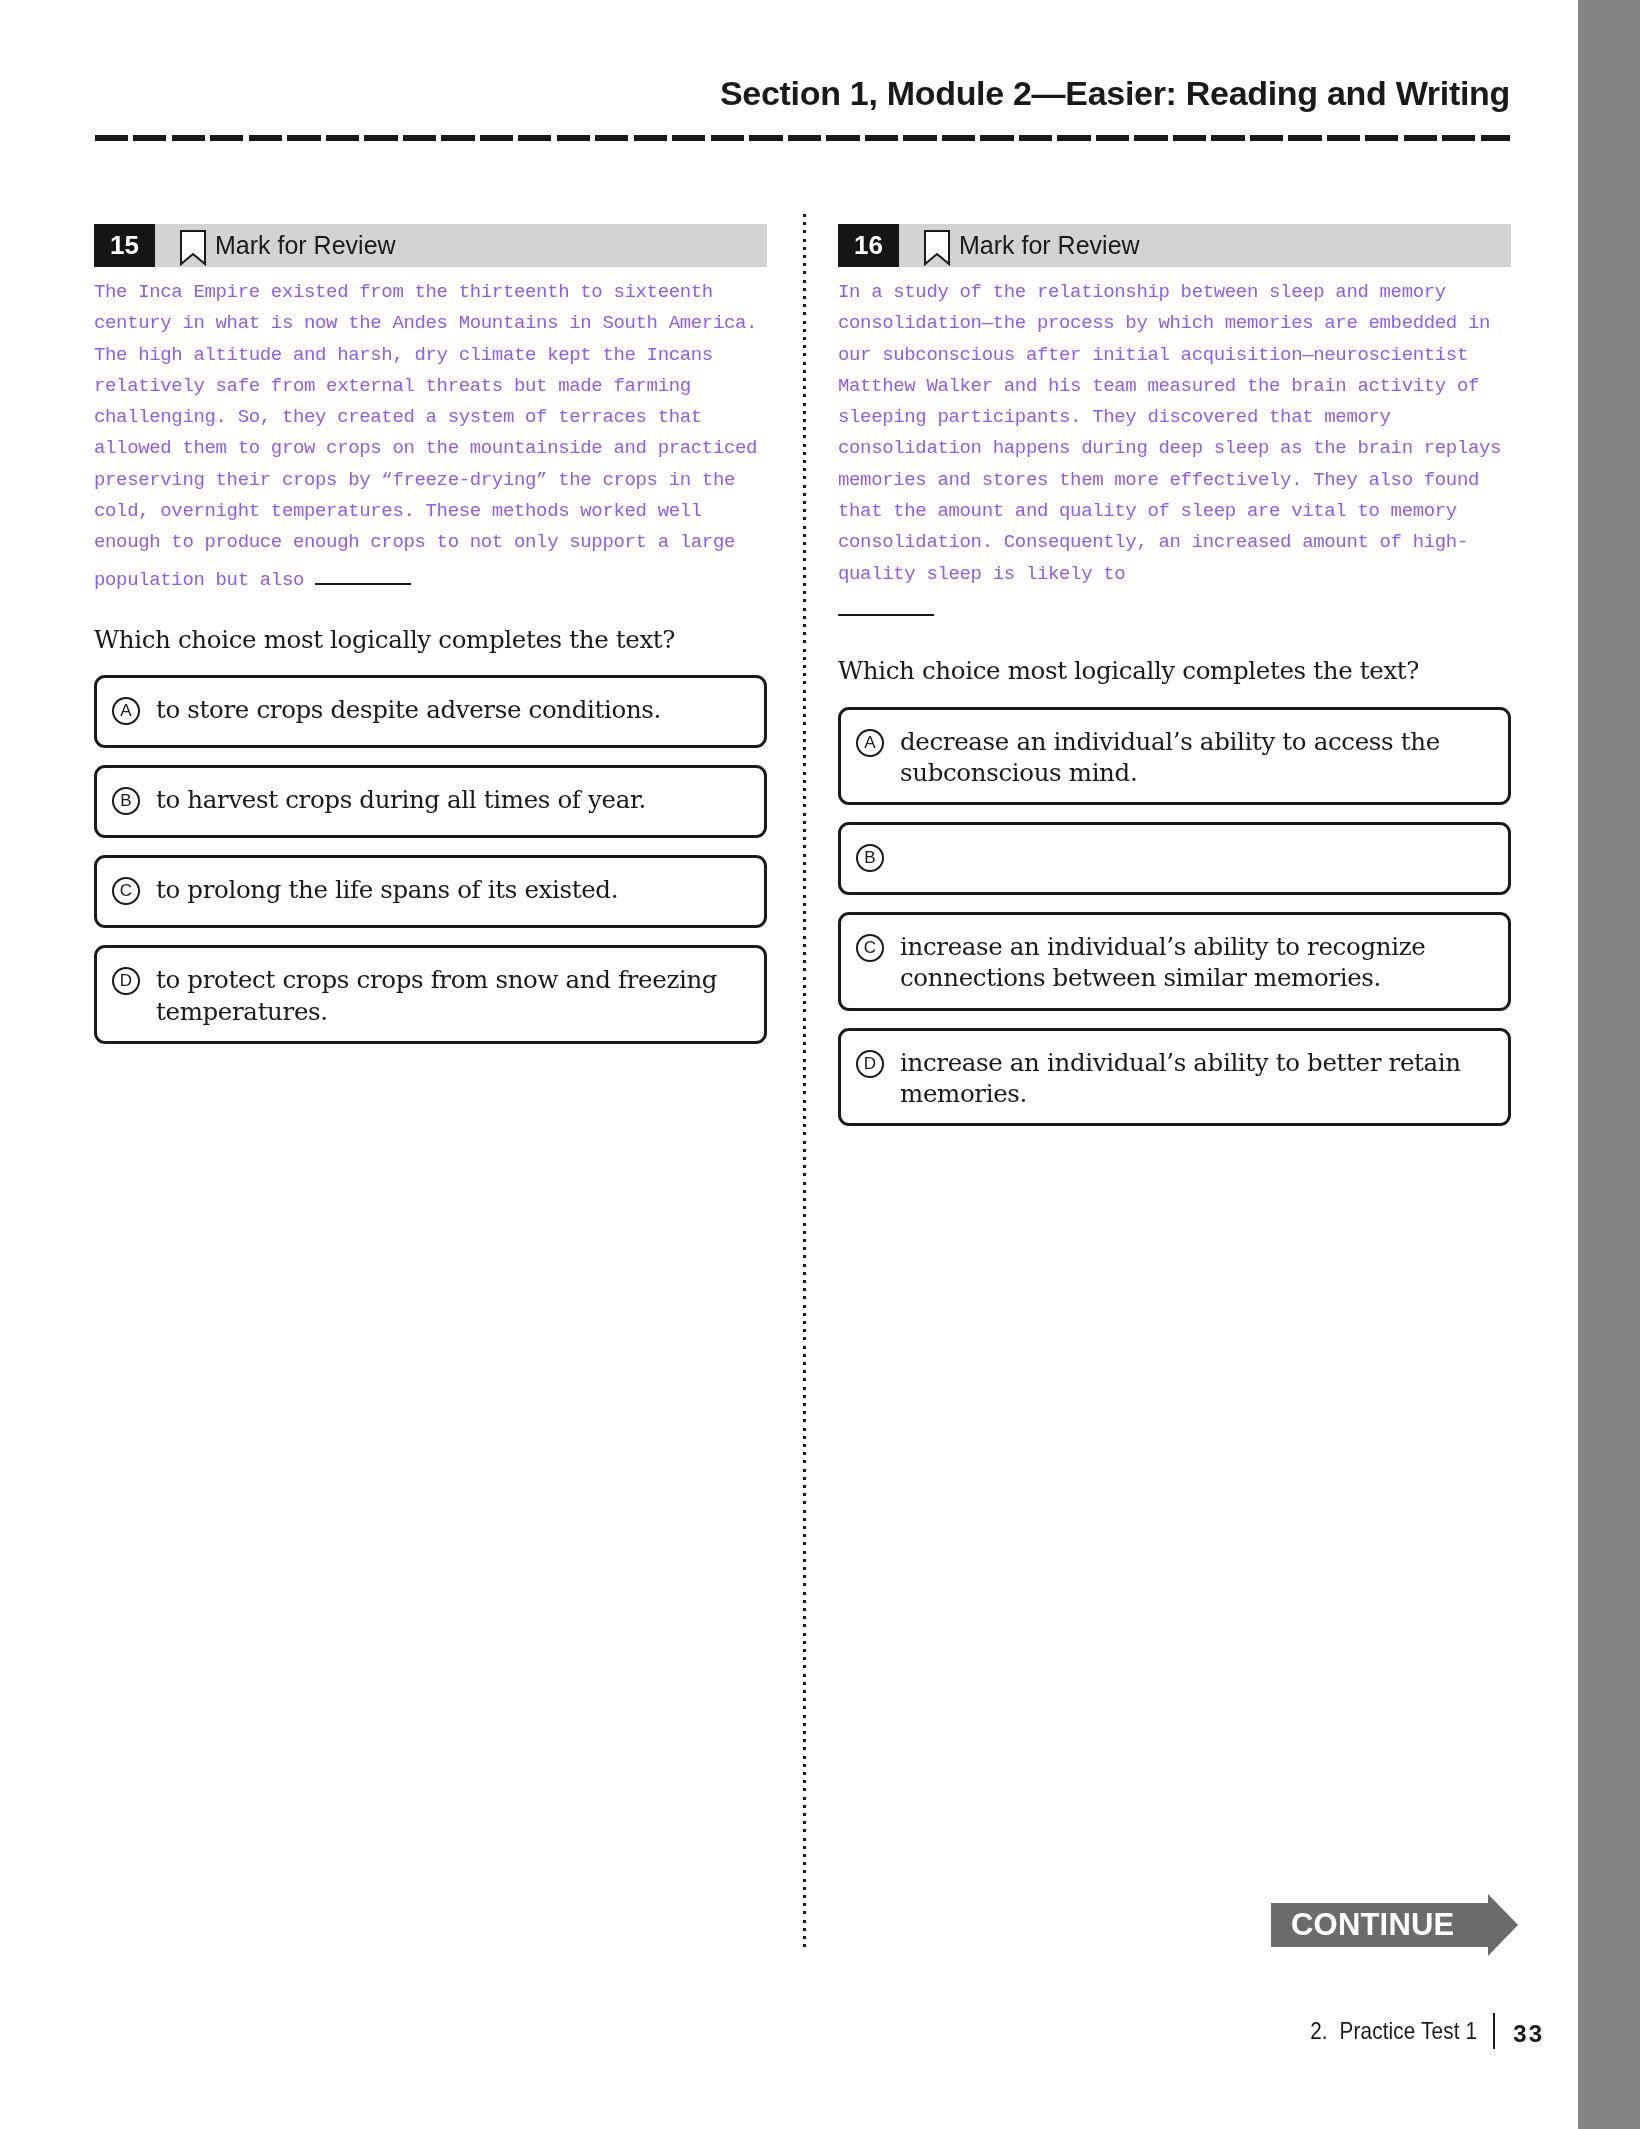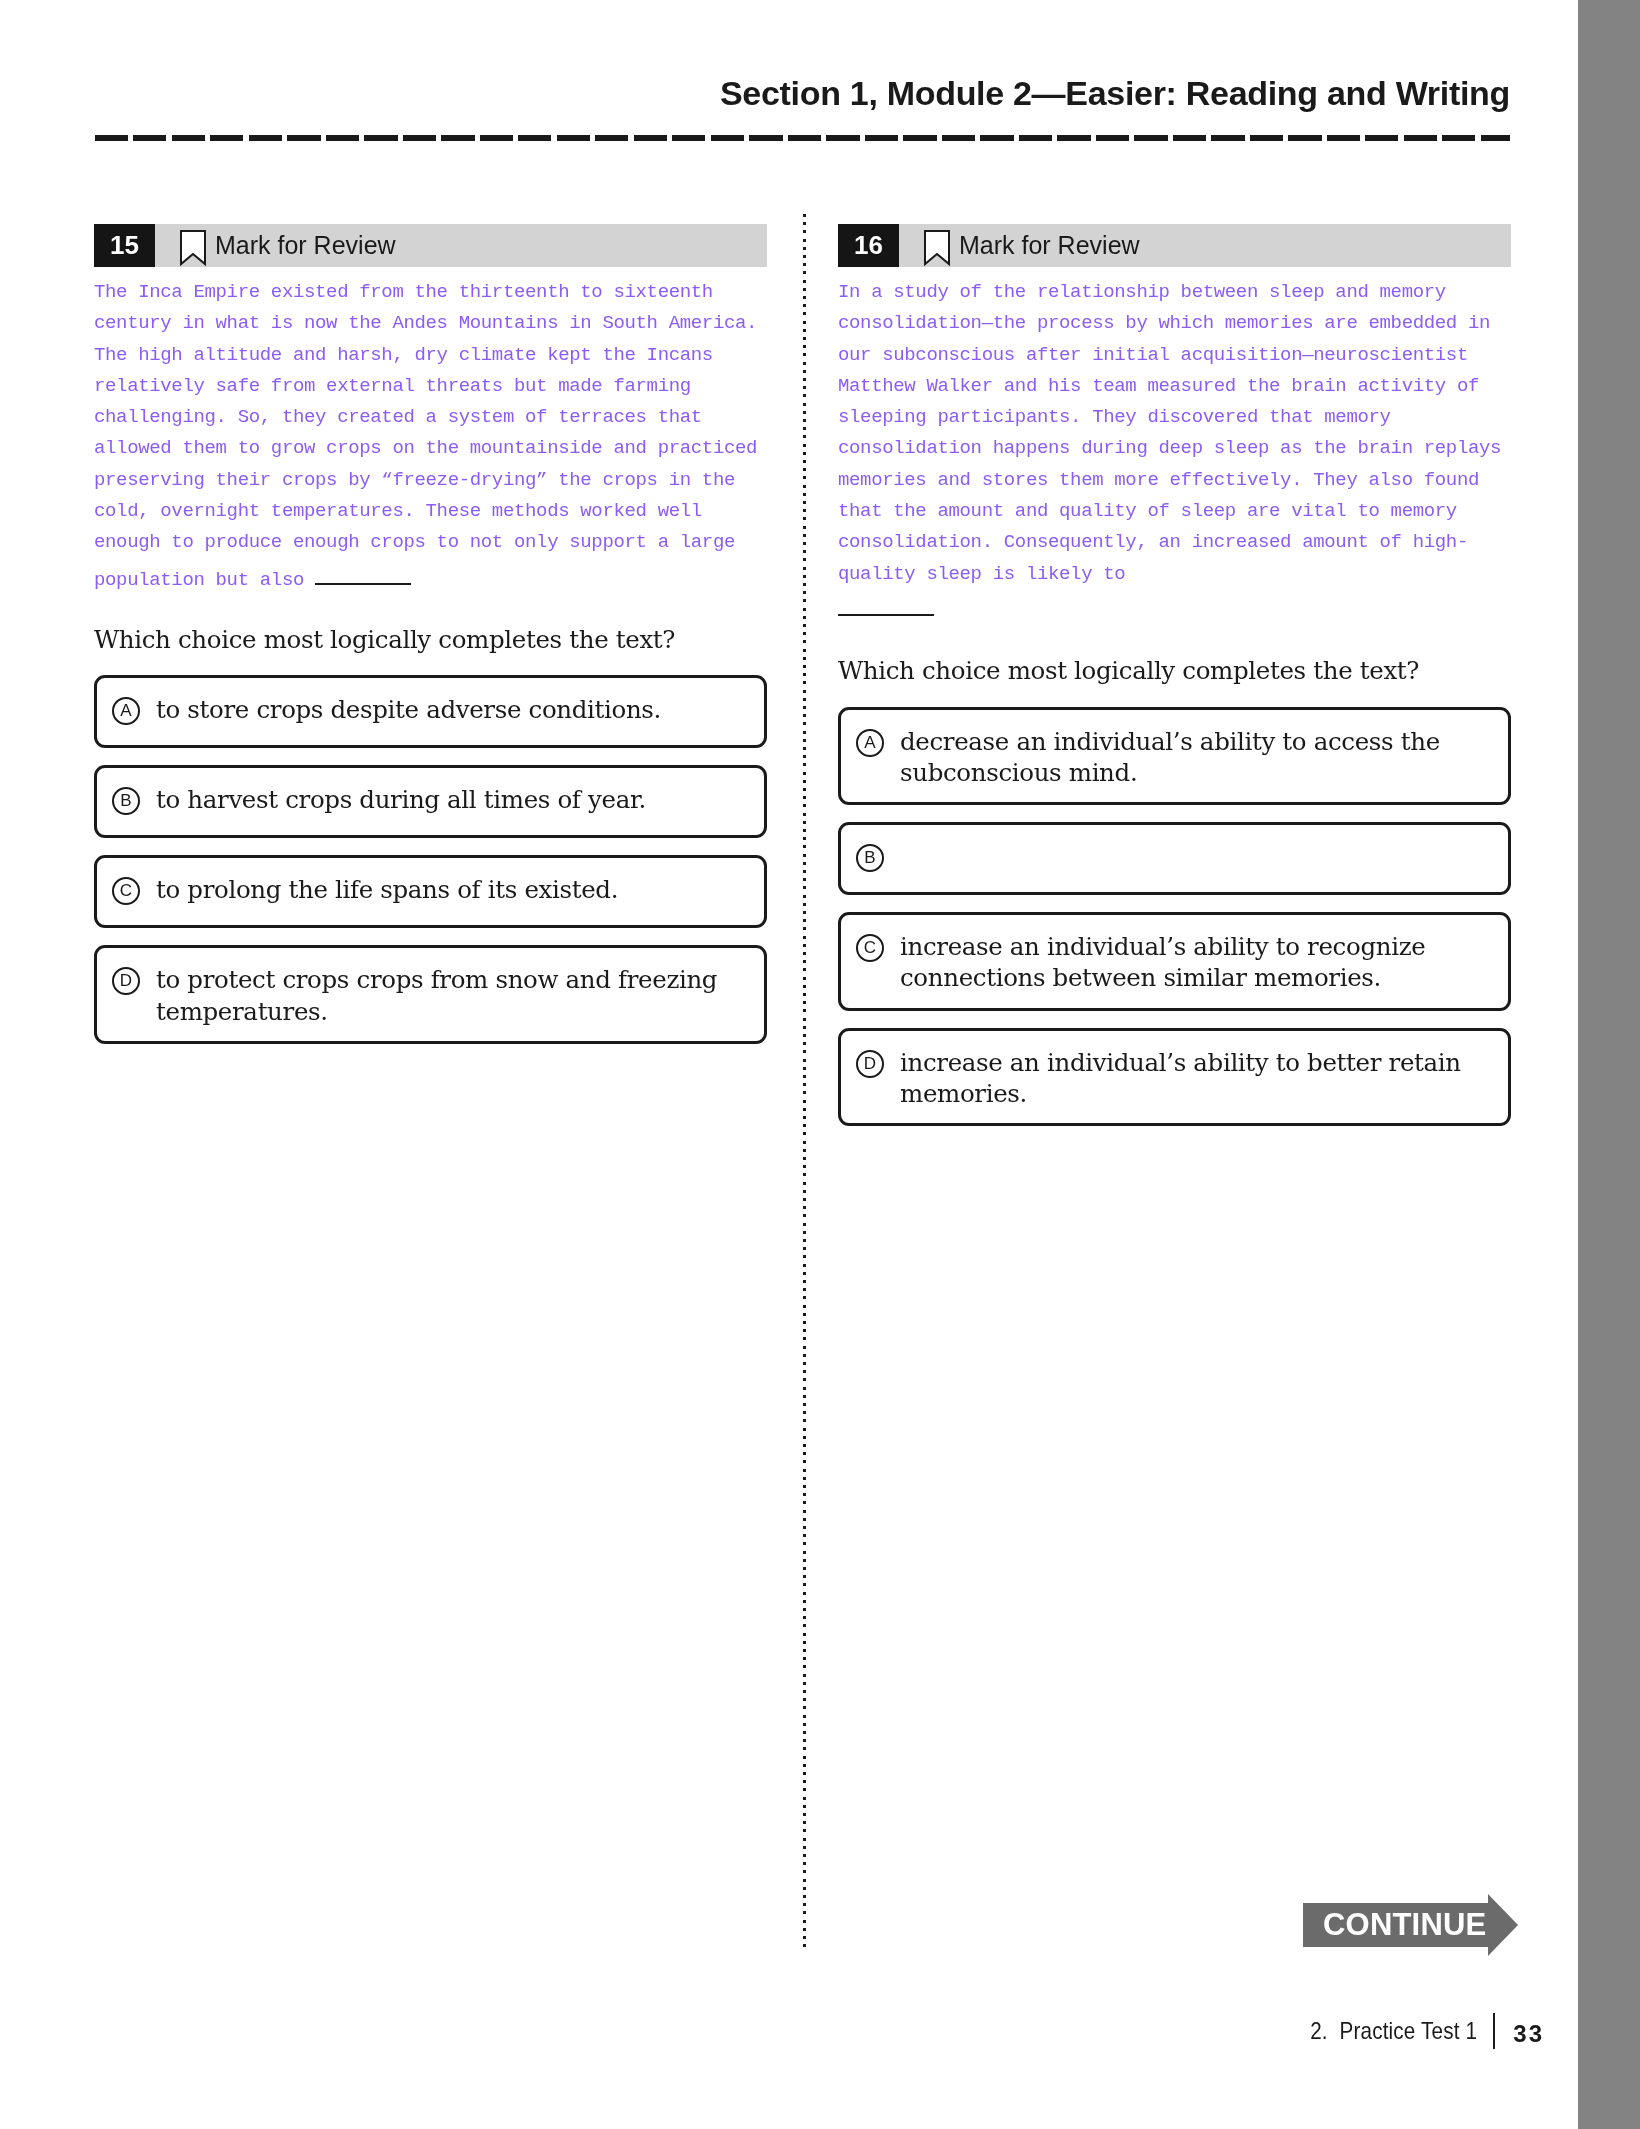--- a/index.html
+++ b/index.html
@@ -71,21 +71,20 @@
   }
   .continue {
     position: absolute; left: 1271px; top: 1894px; width: 247px; height: 62px;
     display: flex; align-items: center; cursor: pointer;
   }
   .continue-body {
     height: 44px; width: 217px; background: #6b6b6b; color: #fff;
     font-family: "Liberation Sans", "DejaVu Sans", sans-serif; font-weight: bold; font-size: 31px;
     display: flex; align-items: center; padding-left: 20px; box-sizing: border-box;
     letter-spacing: 0.2px;
-    margin-left: 32px;
   }
   .continue-arrow {
     width: 0; height: 0; border-top: 31px solid transparent; border-bottom: 31px solid transparent;
     border-left: 30px solid #6b6b6b;
   }
   .footer {
     position: absolute; top: 2013px; right: 96px; display: flex; align-items: center;
     font-family: "Liberation Sans", "DejaVu Sans", sans-serif; color: #1a1a1a;
   }
   .footer-chapter { font-size: 24px; transform: scaleX(0.86); transform-origin: right center; letter-spacing: 0.2px; }

